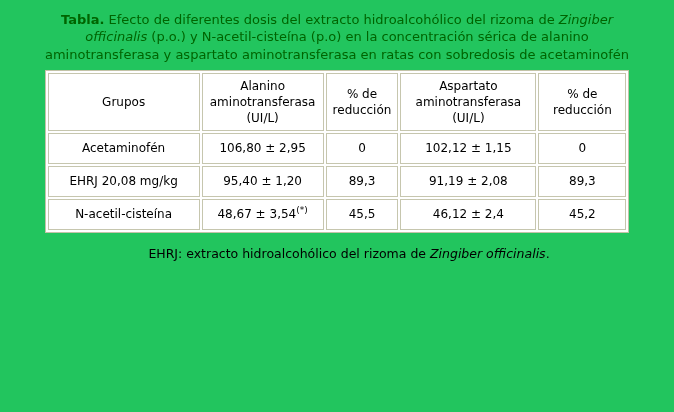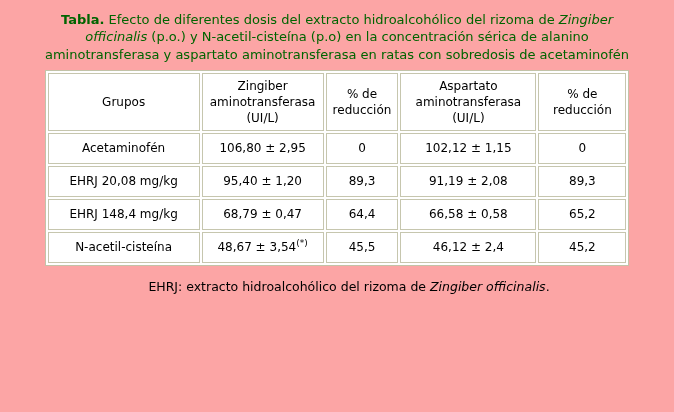--- a/index.html
+++ b/index.html
@@ -4,21 +4,21 @@
 <style>
   html, body {
     margin: 0;
     padding: 0;
     background: #ffffff;
     font-family: "DejaVu Sans", "Liberation Sans", sans-serif;
   }
   .page {
     width: 674px;
     height: 412px;
-    background: #fca5a5;
+    background: #22c55e;
     overflow: hidden;
   }
   .caption {
     max-width: 606px;
     margin: 11px auto 7px auto;
     text-align: center;
     font-size: 13px;
     line-height: 1.33;
     color: #006400;
   }
@@ -76,47 +76,40 @@
     <colgroup>
       <col class="col-group-w">
       <col class="col-alt-w">
       <col class="col-altred-w">
       <col class="col-ast-w">
       <col class="col-astred-w">
     </colgroup>
     <tbody>
         <tr>
       <th class="cell-left">Grupos</th>
-      <th>Zingiber aminotransferasa (UI/L)</th>
+      <th>Alanino aminotransferasa (UI/L)</th>
       <th>% de reducción</th>
       <th>Aspartato aminotransferasa (UI/L)</th>
       <th>% de reducción</th>
     </tr>
     <tr>
       <td class="cell-left">Acetaminofén</td>
       <td>106,80 ± 2,95</td>
       <td>0</td>
       <td>102,12 ± 1,15</td>
       <td>0</td>
     </tr>
     <tr>
       <td class="cell-left">EHRJ 20,08 mg/kg</td>
       <td>95,40 ± 1,20</td>
       <td>89,3</td>
       <td>91,19 ± 2,08</td>
       <td>89,3</td>
     </tr>
     <tr>
-      <td class="cell-left">EHRJ 148,4 mg/kg</td>
-      <td>68,79 ± 0,47</td>
-      <td>64,4</td>
-      <td>66,58 ± 0,58</td>
-      <td>65,2</td>
-    </tr>
-    <tr>
       <td class="cell-left">N-acetil-cisteína</td>
       <td><span>48,67 ± 3,54</span><sup class="marker">(*)</sup></td>
       <td>45,5</td>
       <td>46,12 ± 2,4</td>
       <td>45,2</td>
     </tr>
   </tbody>
     </table>
 
   <p class="footnote"><span>EHRJ: extracto hidroalcohólico del rizoma de </span><i>Zingiber officinalis</i><span>.</span></p>

